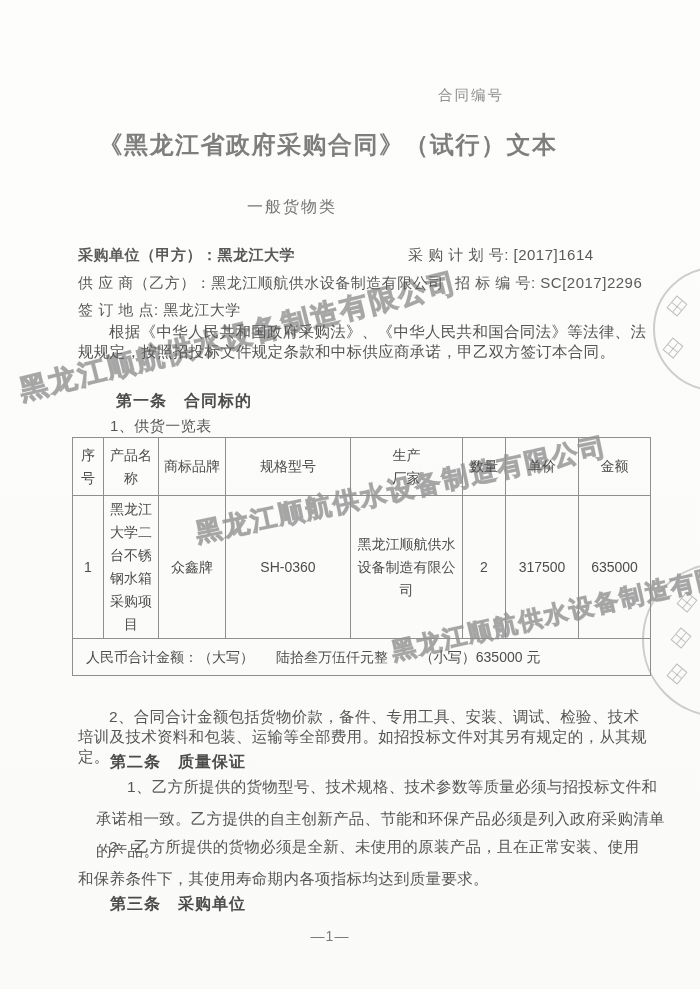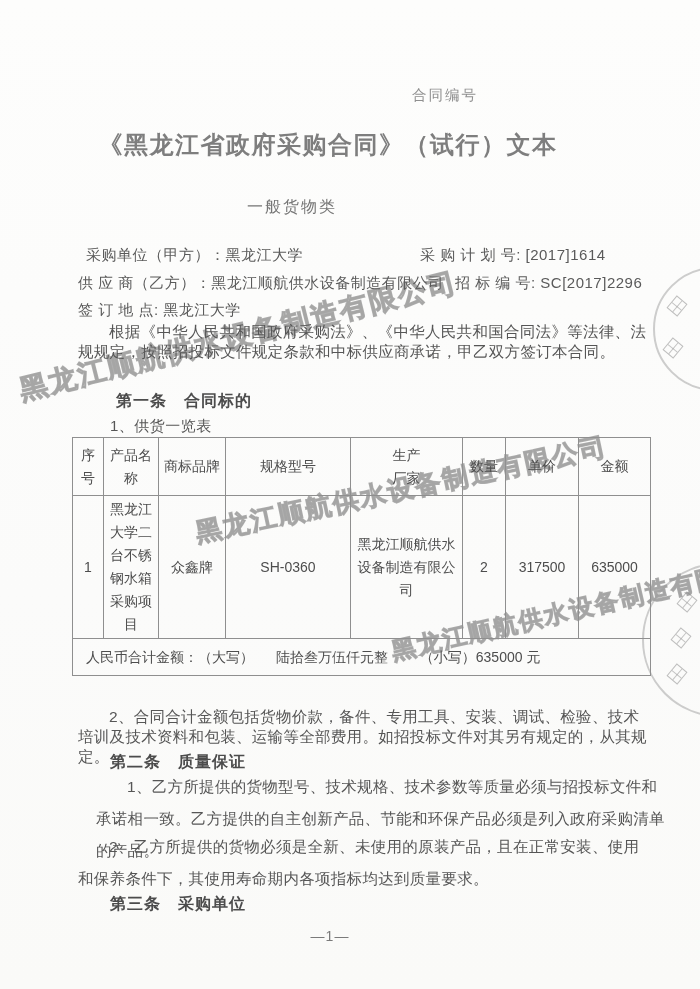--- a/index.html
+++ b/index.html
@@ -5,21 +5,21 @@
   html,body{margin:0;padding:0;}
   .page{
     position:relative;
     width:700px;height:989px;
     background:linear-gradient(180deg,#fdfdfc 0%,#fbfbfa 60%,#fafaf8 100%);
     overflow:hidden;
     font-family:"Liberation Sans","DejaVu Sans",sans-serif;
     color:#5c5c5c;
   }
   .abs{position:absolute;}
-  .contract-no{left:412px;top:86px;font-size:14.5px;color:#8f8f8f;letter-spacing:2px;}
+  .contract-no{left:438px;top:86px;font-size:14.5px;color:#8f8f8f;letter-spacing:2px;}
   .doc-title{left:0;top:129px;width:656px;text-align:center;font-size:24px;font-weight:600;color:#7e7e7e;letter-spacing:1.5px;}
   .doc-category{left:0;top:197px;width:584px;text-align:center;font-size:16px;color:#767676;letter-spacing:2px;}
   .info{font-size:15px;color:#5a5a5a;letter-spacing:0.5px;white-space:nowrap;}
   .para{font-size:15.5px;color:#565656;letter-spacing:0.3px;line-height:20px;text-indent:2em;margin:0;}
   .heading{font-size:16px;font-weight:700;color:#4c4c4c;letter-spacing:1px;white-space:nowrap;}
   .plain{font-size:15px;color:#565656;letter-spacing:0.5px;white-space:nowrap;}
 
   table.supply{
     left:72px;top:437px;position:absolute;
     width:578px;border-collapse:collapse;table-layout:fixed;
@@ -81,22 +81,22 @@
   <div class="seal seal2">
     <span class="seal-mark" style="left:36px;top:29px;"></span>
     <span class="seal-mark" style="left:30px;top:65px;"></span>
     <span class="seal-mark" style="left:26px;top:101px;"></span>
   </div>
 
   <div class="abs contract-no">合同编号</div>
   <div class="abs doc-category">一般货物类</div>
   <div class="abs doc-title">《黑龙江省政府采购合同》（试行）文本</div>
 
-  <span class="abs info" style="left:86px;top:246px;">采购单位（甲方）：黑龙江大学</span>
-  <span class="abs info" style="left:408px;top:246px;margin-left:12px;">采 购 计 划 号: [2017]1614</span>
+  <span class="abs info" style="left:78px;top:246px;font-weight:bold;">采购单位（甲方）：黑龙江大学</span>
+  <span class="abs info" style="left:408px;top:246px;">采 购 计 划 号: [2017]1614</span>
   <span class="abs info" style="left:78px;top:274px;">供 应 商（乙方）：黑龙江顺航供水设备制造有限公司</span>
   <span class="abs info" style="left:455px;top:274px;">招 标 编 号: SC[2017]2296</span>
   <span class="abs info" style="left:78px;top:301px;">签 订 地 点: 黑龙江大学</span>
 
   <p class="abs para" style="left:78px;top:322px;width:569px;">根据《中华人民共和国政府采购法》、《中华人民共和国合同法》等法律、法规规定，按照招投标文件规定条款和中标供应商承诺，甲乙双方签订本合同。</p>
 
   <div class="abs heading" style="left:116px;top:391px;">第一条　合同标的</div>
   <div class="abs plain" style="left:110px;top:417px;">1、供货一览表</div>
 
   <table class="supply">

